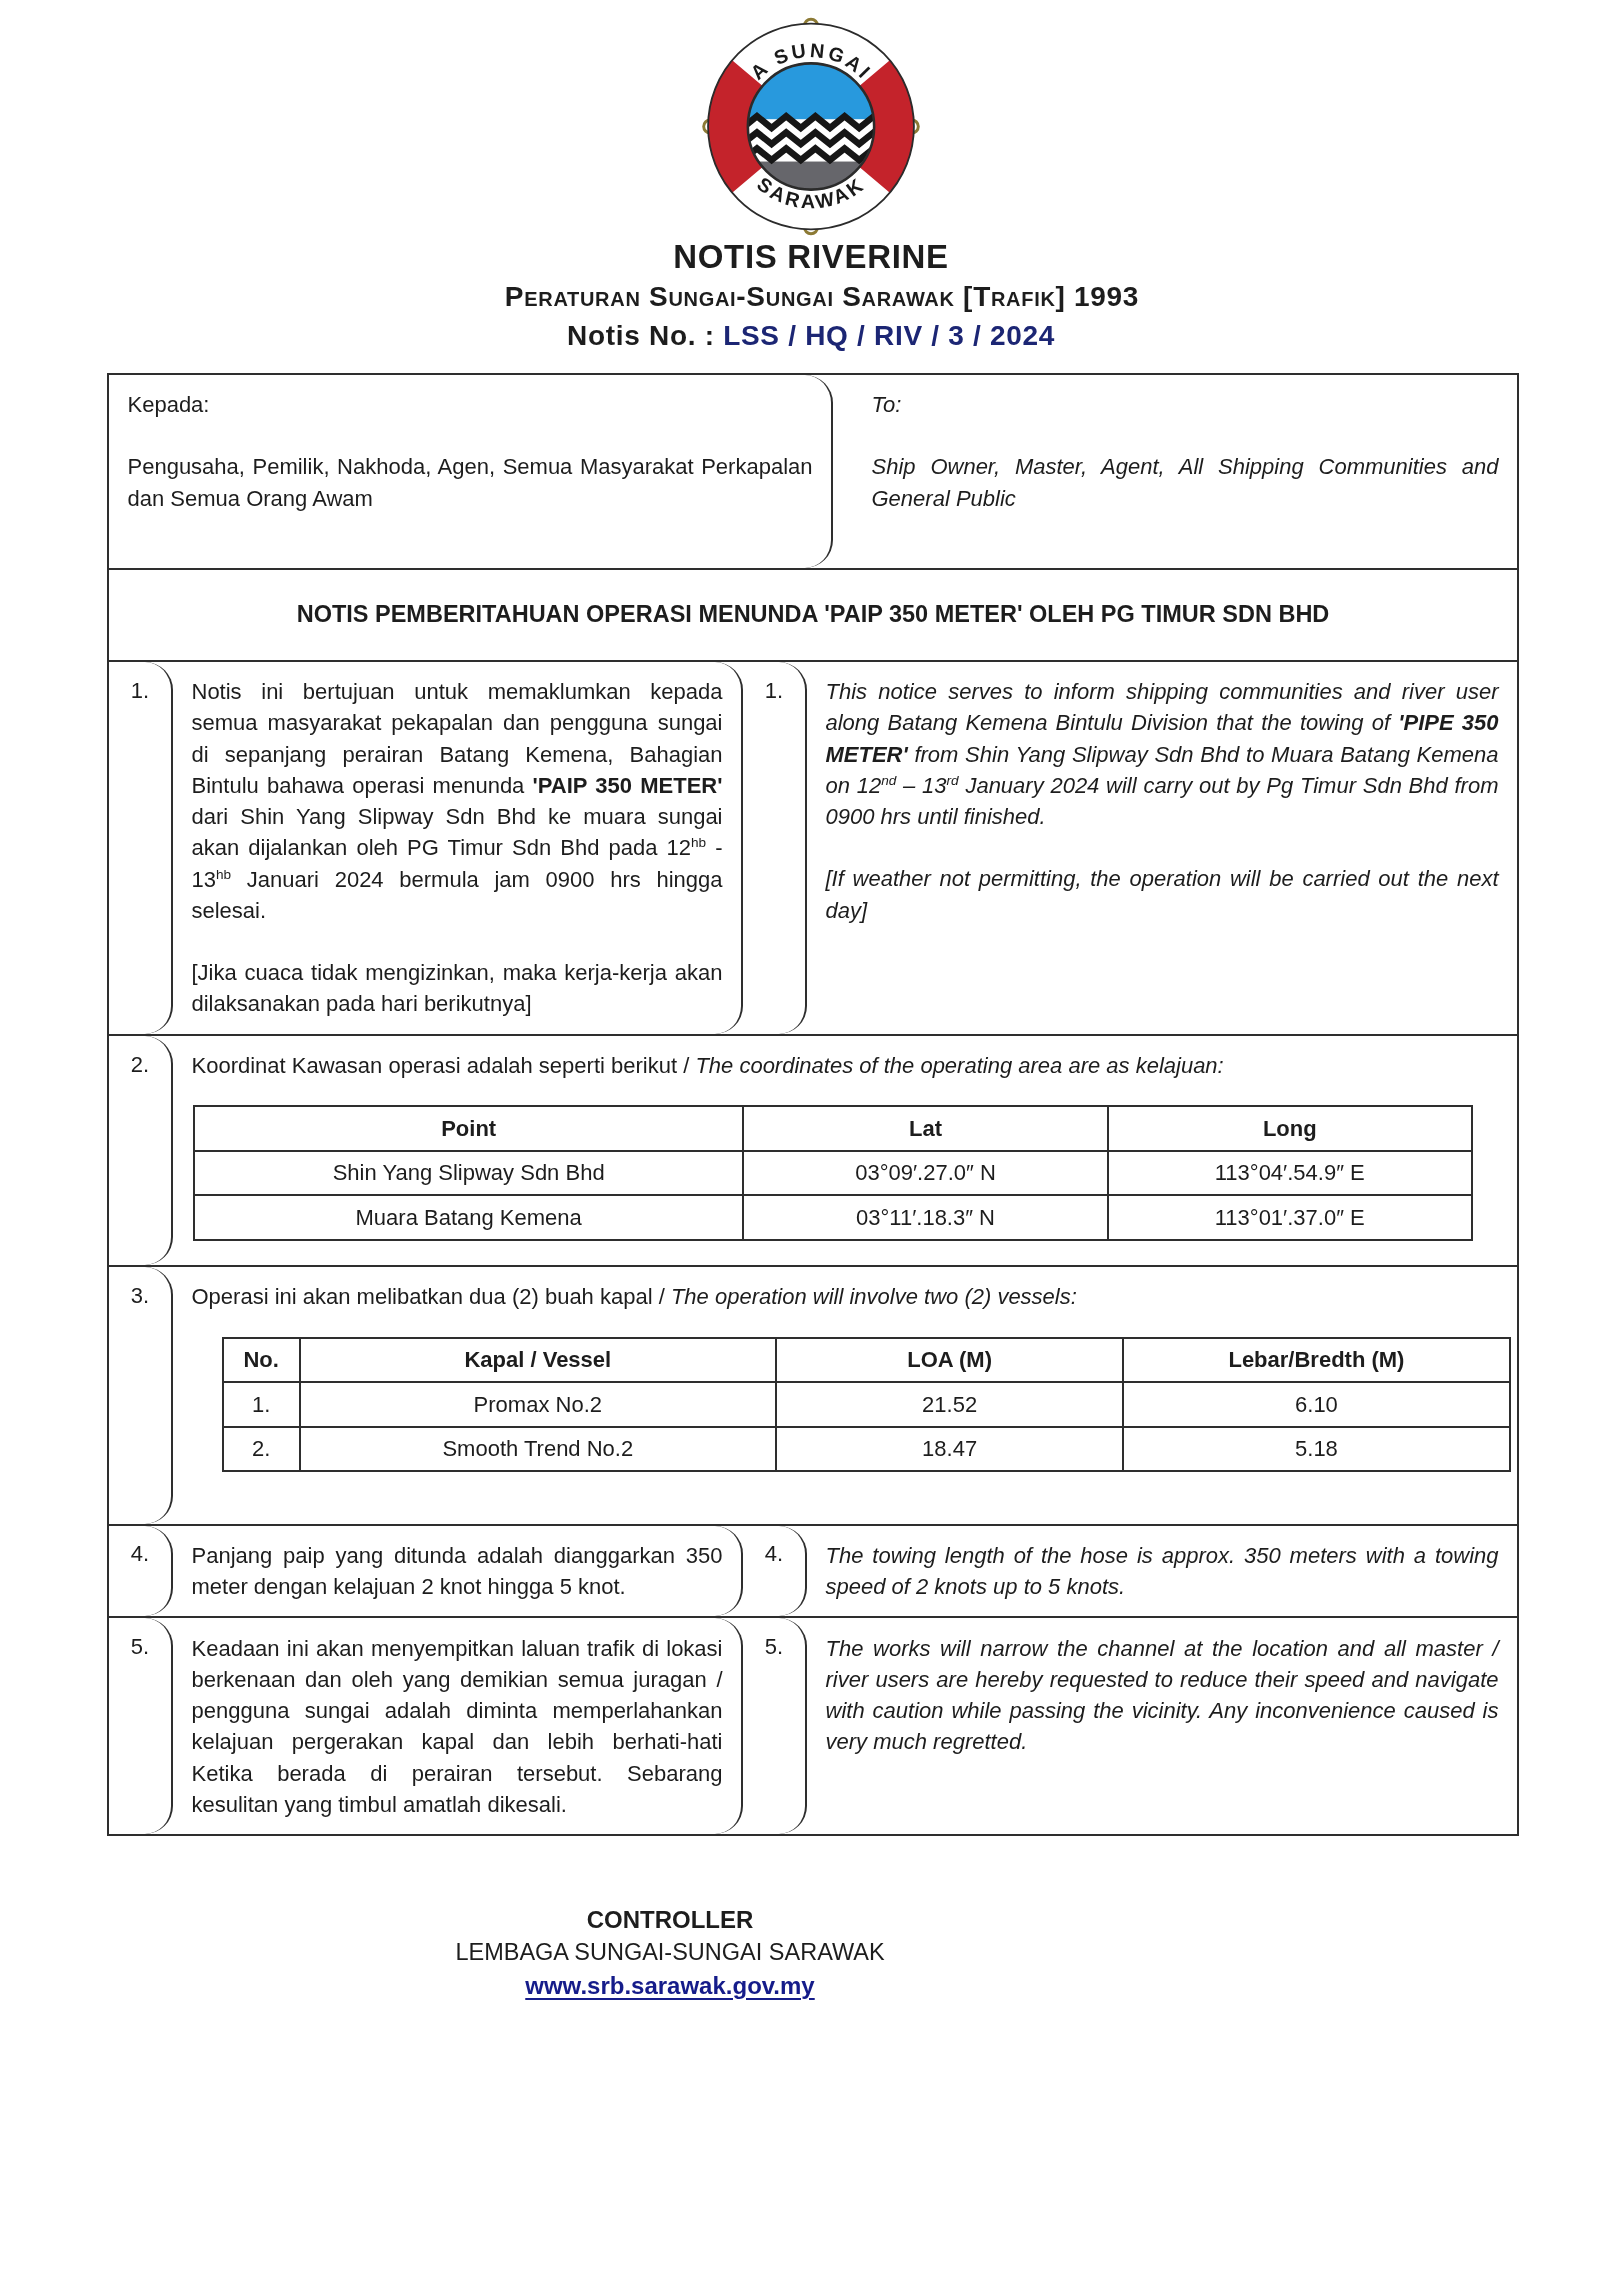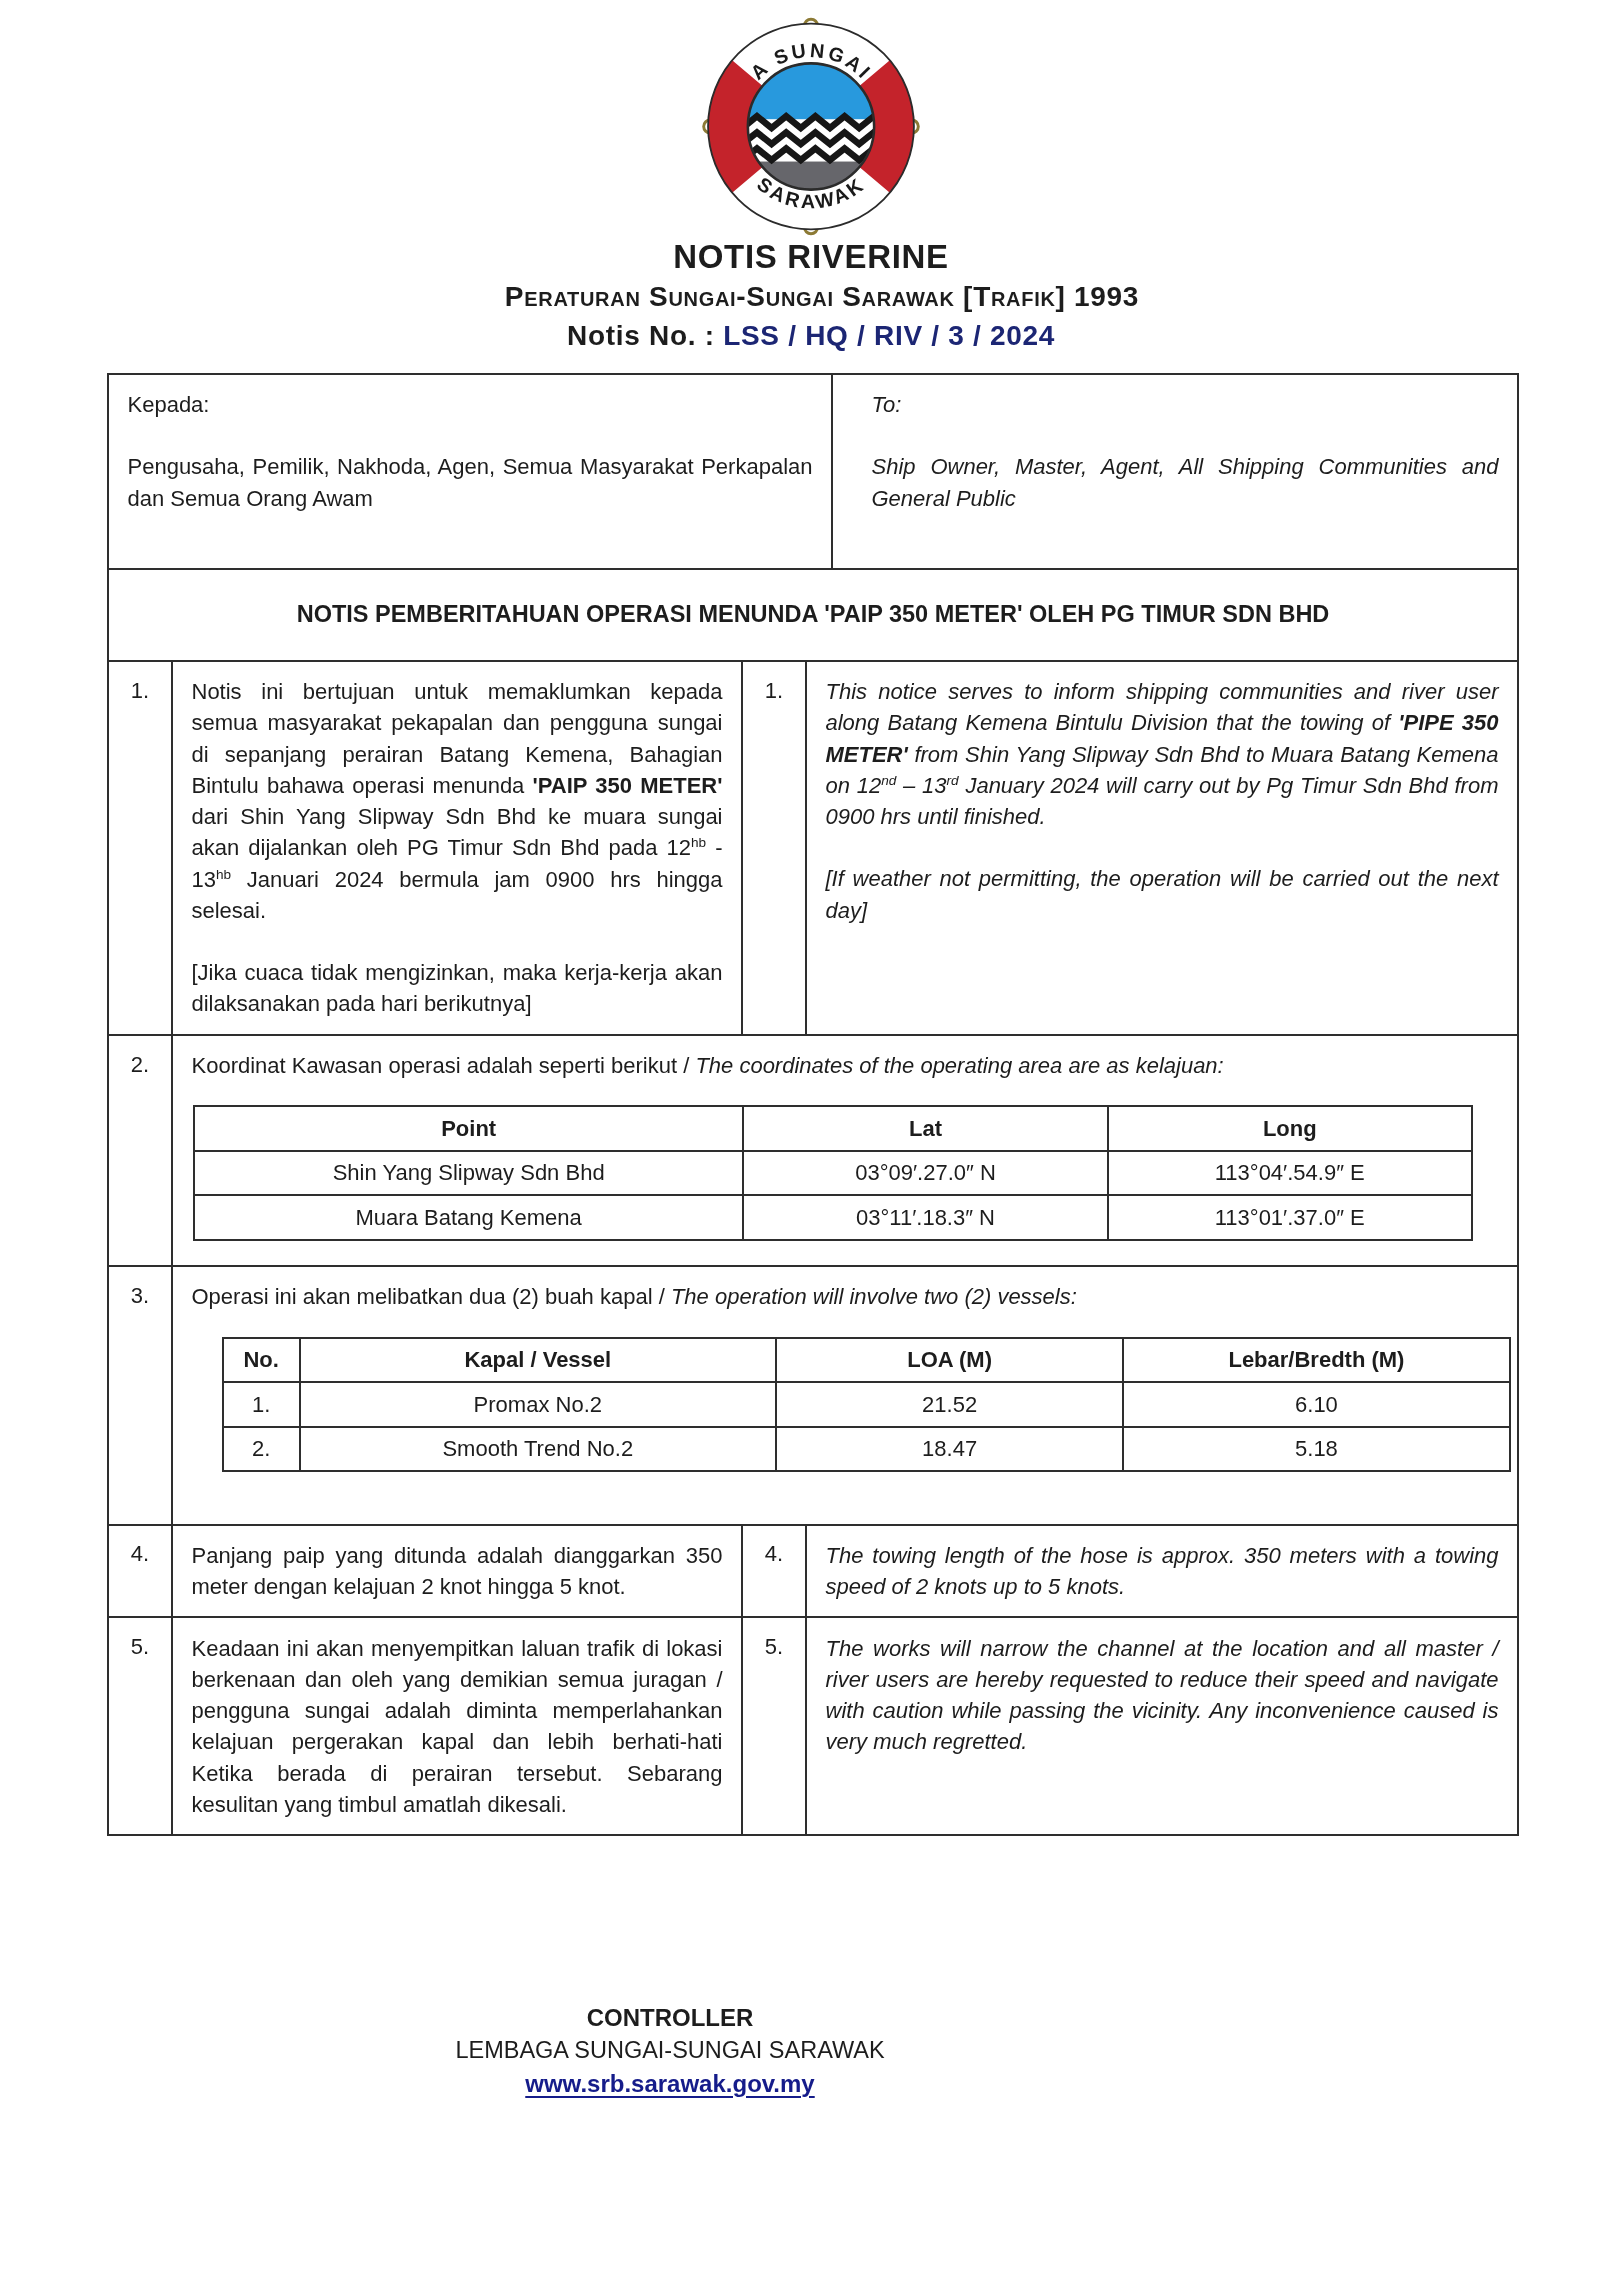--- a/index.html
+++ b/index.html
@@ -25,21 +25,21 @@
     position:absolute;
     left:107px; top:373px;
     width:1412px;
     border:2.8px solid #2e2e2e;
     box-sizing:border-box;
     font-size:22px;
     line-height:1.42;
   }
   .row{display:flex;box-sizing:border-box;border-top:2.1px solid #2e2e2e;}
   .row:first-child{border-top:none;}
-  .cell{box-sizing:border-box;padding:14.2px 18.5px;}
+  .cell{box-sizing:border-box;padding:14.2px 18.5px;border-radius:28px;}
   .v-divider{border-right:2.1px solid #2e2e2e;}
   .justify{text-align:justify;}
   .italic{font-style:italic;}
   .b{font-weight:bold;}
   sup{font-size:62%;line-height:0;}
   
   .addr-left{width:724px;min-height:193px;}
   .addr-right{flex:1;min-height:193px;margin-left:20px;}
   .addr-label{margin:4.3px 0 0 0;}
   .addr-text{margin:36px 0 0 0;}
@@ -248,20 +248,20 @@
         <p class="justify">Keadaan ini akan menyempitkan laluan trafik di lokasi berkenaan dan oleh yang demikian semua juragan / pengguna sungai adalah diminta memperlahankan kelajuan pergerakan kapal dan lebih berhati-hati Ketika berada di perairan tersebut. Sebarang kesulitan yang timbul amatlah dikesali.</p>
       </div>
       <div class="cell v-divider numcol2">5.</div>
       <div class="cell engcol italic">
         <p class="justify">The works will narrow the channel at the location and all master / river users are hereby requested to reduce their speed and navigate with caution while passing the vicinity. Any inconvenience caused is very much regretted.</p>
       </div>
     </div>
 
   </div>
 
-  <div class="footer" style="position:absolute;left:0;top:1991px;width:1340px;">
+  <div class="footer" style="position:absolute;left:0;top:1893px;width:1340px;">
     <div class="footer-controller">CONTROLLER</div>
     <div class="footer-org">LEMBAGA SUNGAI-SUNGAI SARAWAK</div>
     <a class="footer-link" href="#">www.srb.sarawak.gov.my</a>
   </div>
 
 </div>
 
 
 </body></html>

